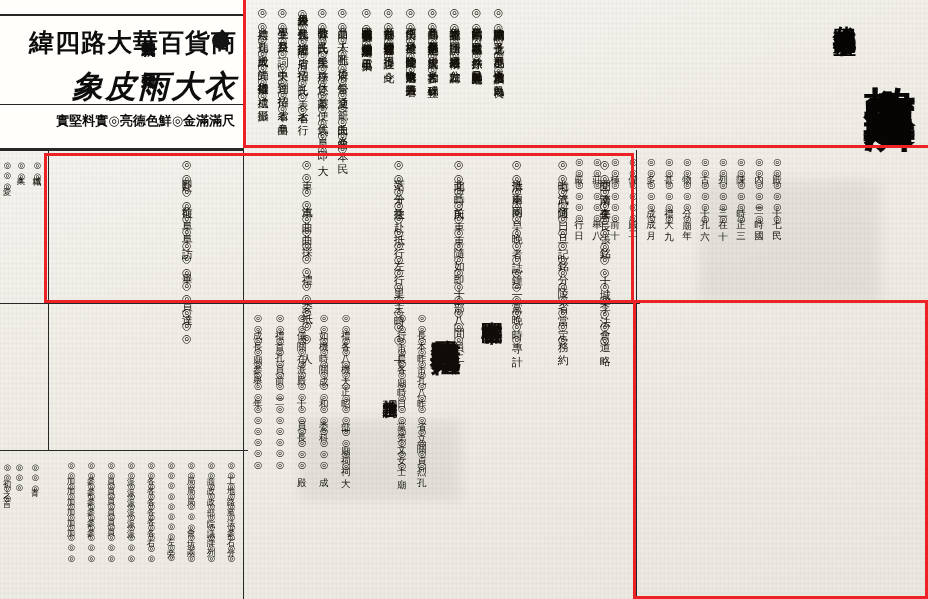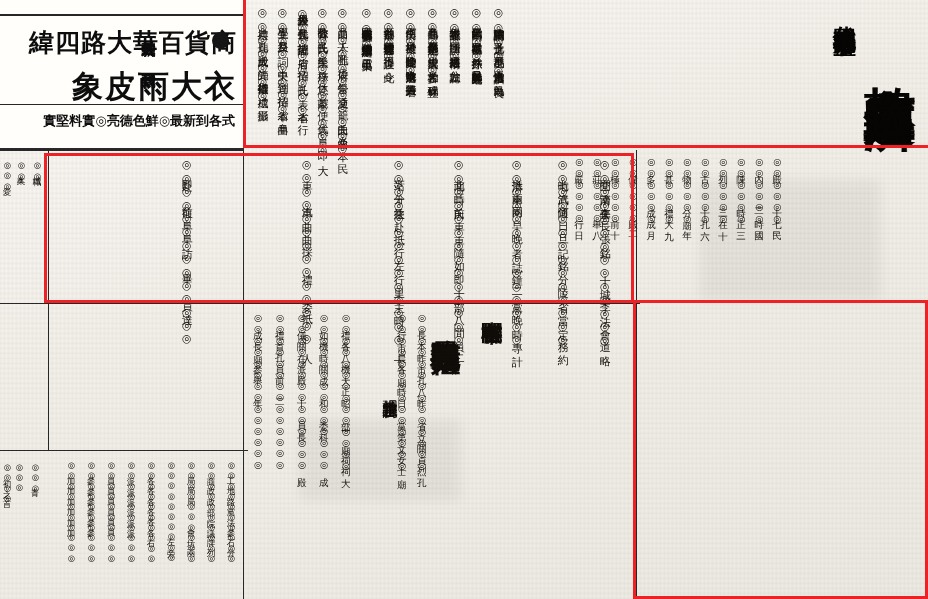--- a/index.html
+++ b/index.html
@@ -118,21 +118,21 @@
     border-bottom: 2px solid #2e2e2e;
     overflow: hidden;
   }
   .ad-line {
     position: absolute;
     font-weight: bold;
     color: #121212;
     white-space: nowrap;
   }
   #ad-line-1 { right: 6px; top: 26px; font-size: 25px; letter-spacing: 1px; }
-  #ad-line-2 { right: 6px; top: 66px; font-size: 31px; letter-spacing: 2px; }
+  #ad-line-2 { right: 6px; top: 66px; font-size: 31px; letter-spacing: 2px; font-style: italic; }
   #ad-line-3 { right: 8px; top: 112px; font-size: 13px; }
   #ad-line-4 { left: 140px; top: 30px; font-size: 14px; }
   #ad-line-5 { left: 140px; top: 62px; font-size: 14px; }
   #ad-circle {
     position: absolute;
     left: 212px; top: 32px;
     width: 17px; height: 17px;
     border-radius: 50%;
     background: #1a1a1a;
   }
@@ -153,21 +153,21 @@
 </style>
 </head>
 <body>
 
 <div id="page">
   <div id="paper"></div>
 
   <div id="ad-box">
     <div class="ad-line" id="ad-line-1">緯四路大華百貨商</div>
     <div class="ad-line" id="ad-line-2">象皮雨大衣</div>
-    <div class="ad-line" id="ad-line-3">實堅料實◎亮德色鮮◎最新到各式</div>
+    <div class="ad-line" id="ad-line-3">實堅料實◎亮德色鮮◎金滿滿尺</div>
     <div class="ad-line vtext" id="ad-line-4">最新到各式</div>
     <div class="ad-line vtext" id="ad-line-5">新式到代</div>
     <div id="ad-circle"></div>
     <div class="hrule" style="left:0; top:14px; width:243px; height:2px;"></div>
     <div class="hrule" style="left:0; top:104px; width:243px; height:1px;"></div>
   </div>
 
   <div class="hl-main vtext" id="headline-title">韓主席由曲阜返濟</div>
   <div class="hl-main vtext" id="headline-kicker">代表國府祭孔盛事</div>
   <div class="vtext" id="headline-sub1">談本省國選事宜仍當按照總所規定辦理</div>

